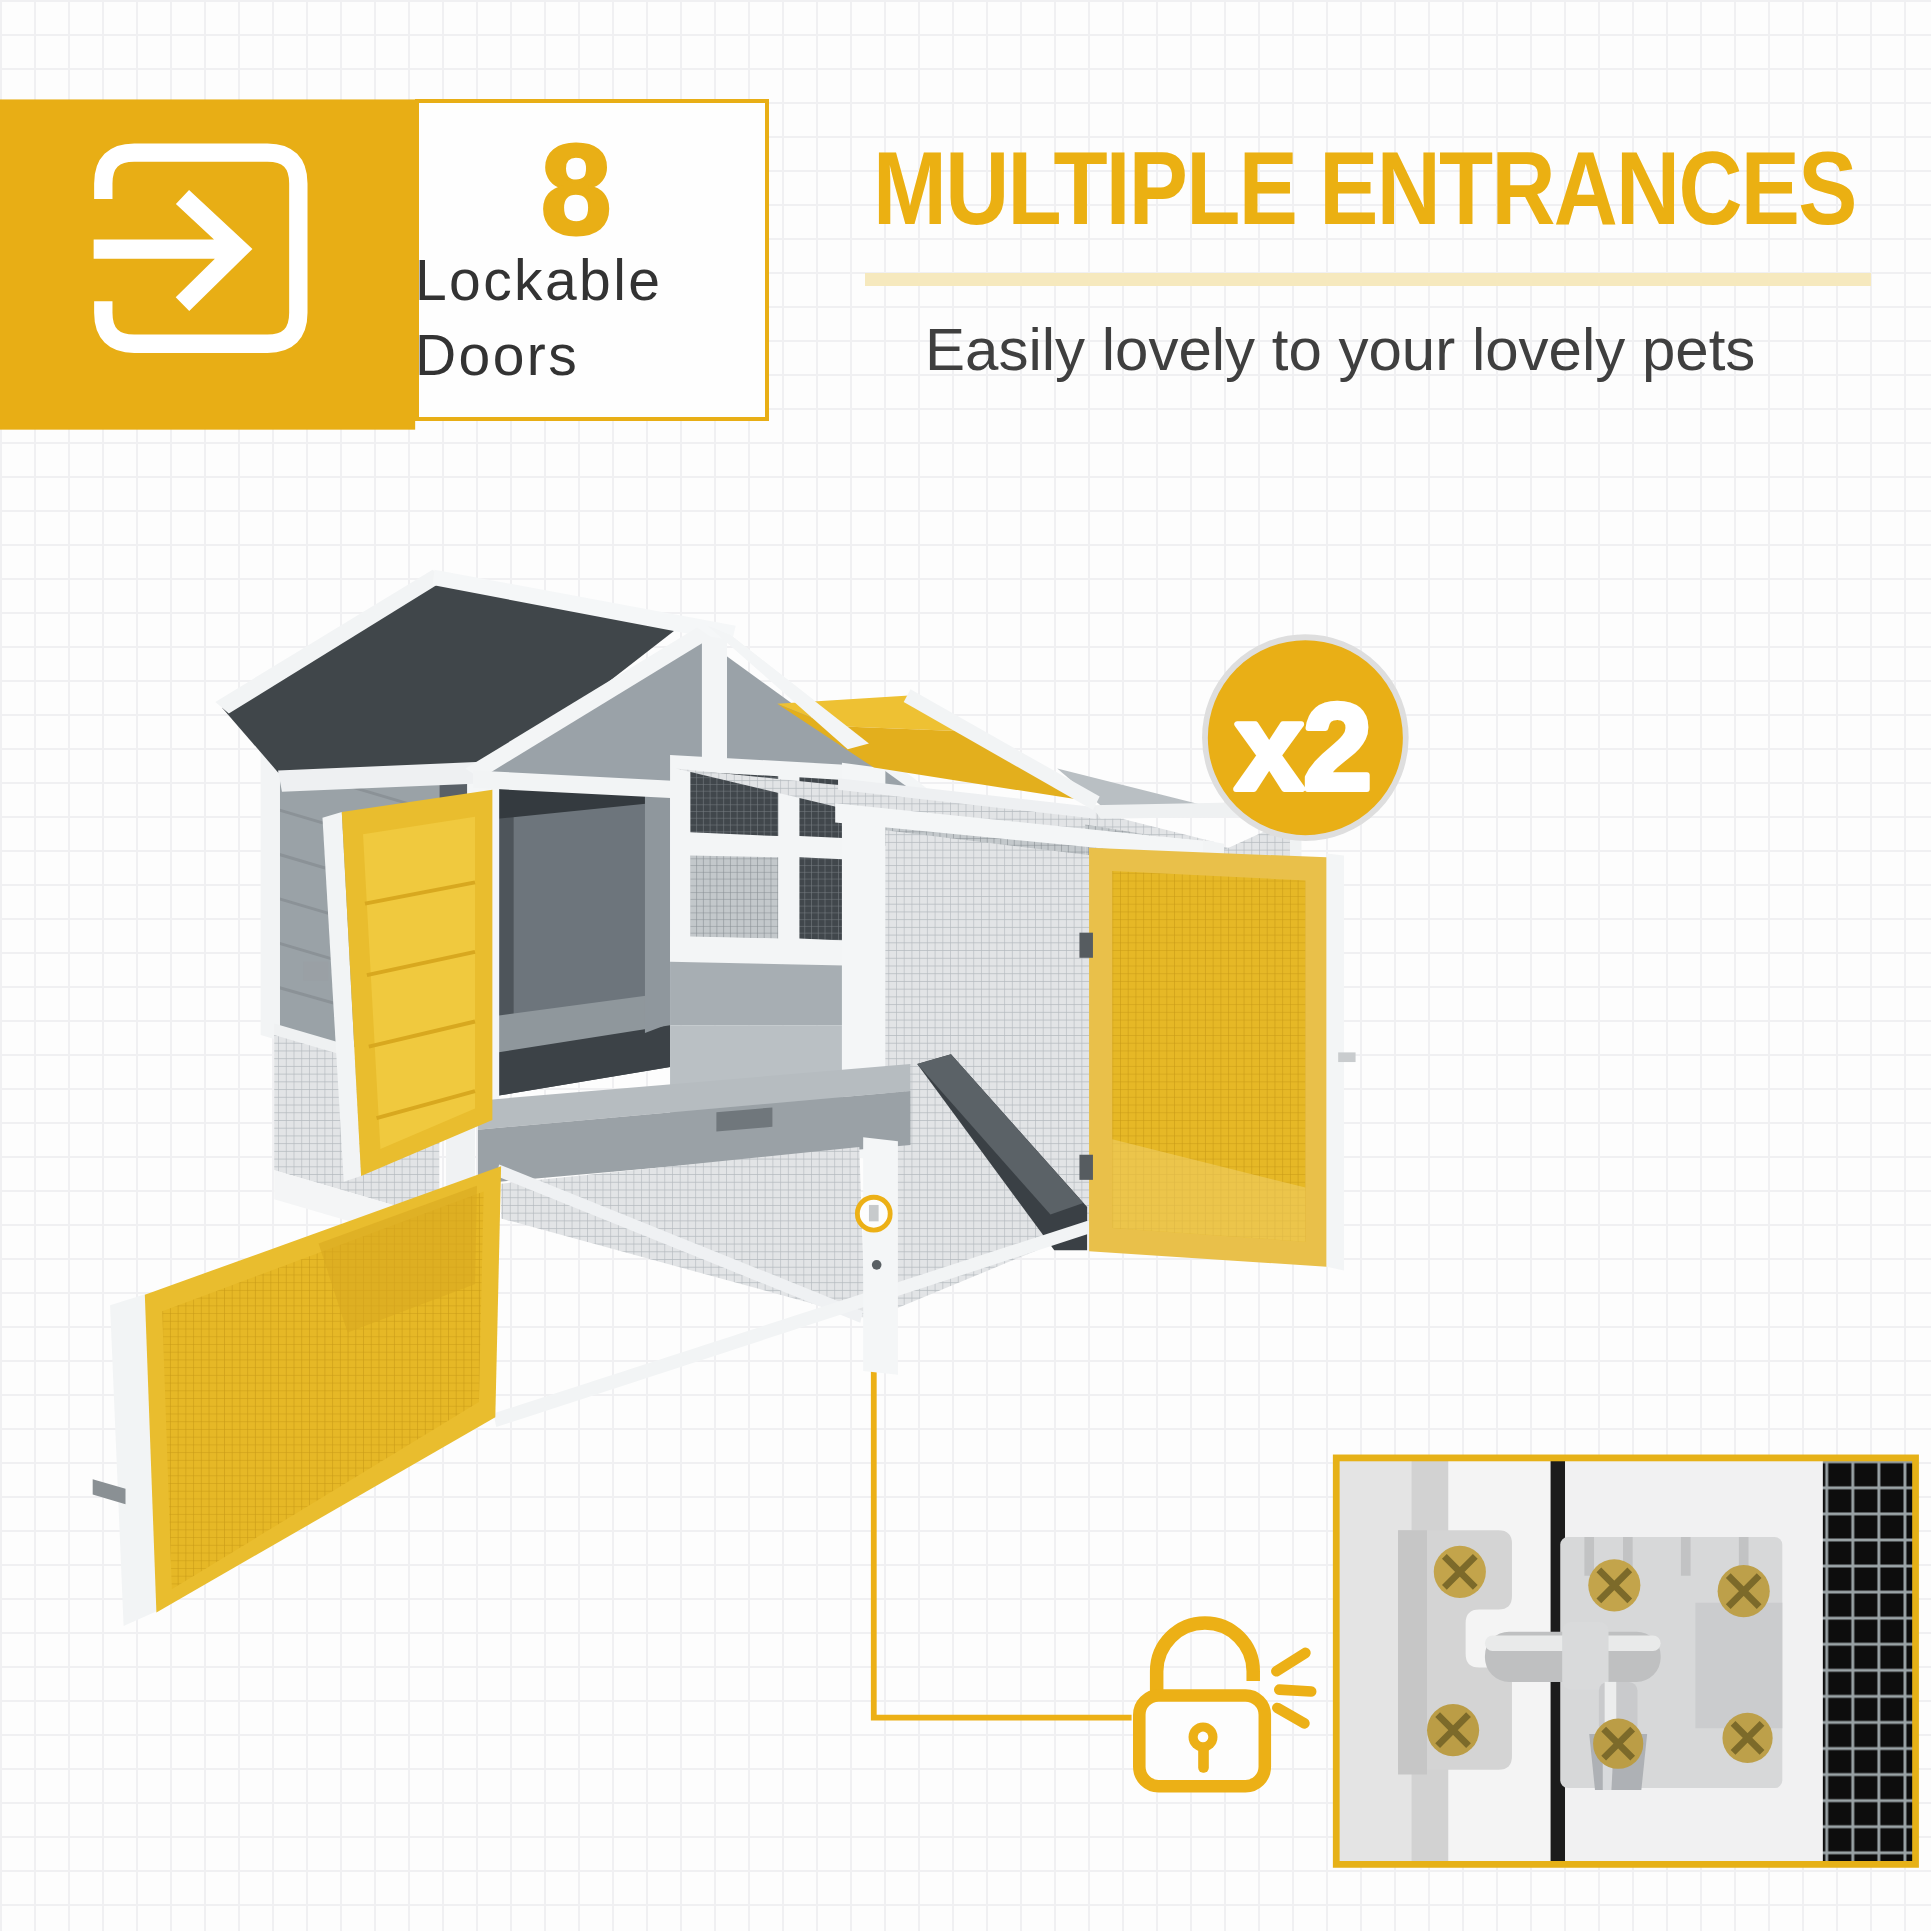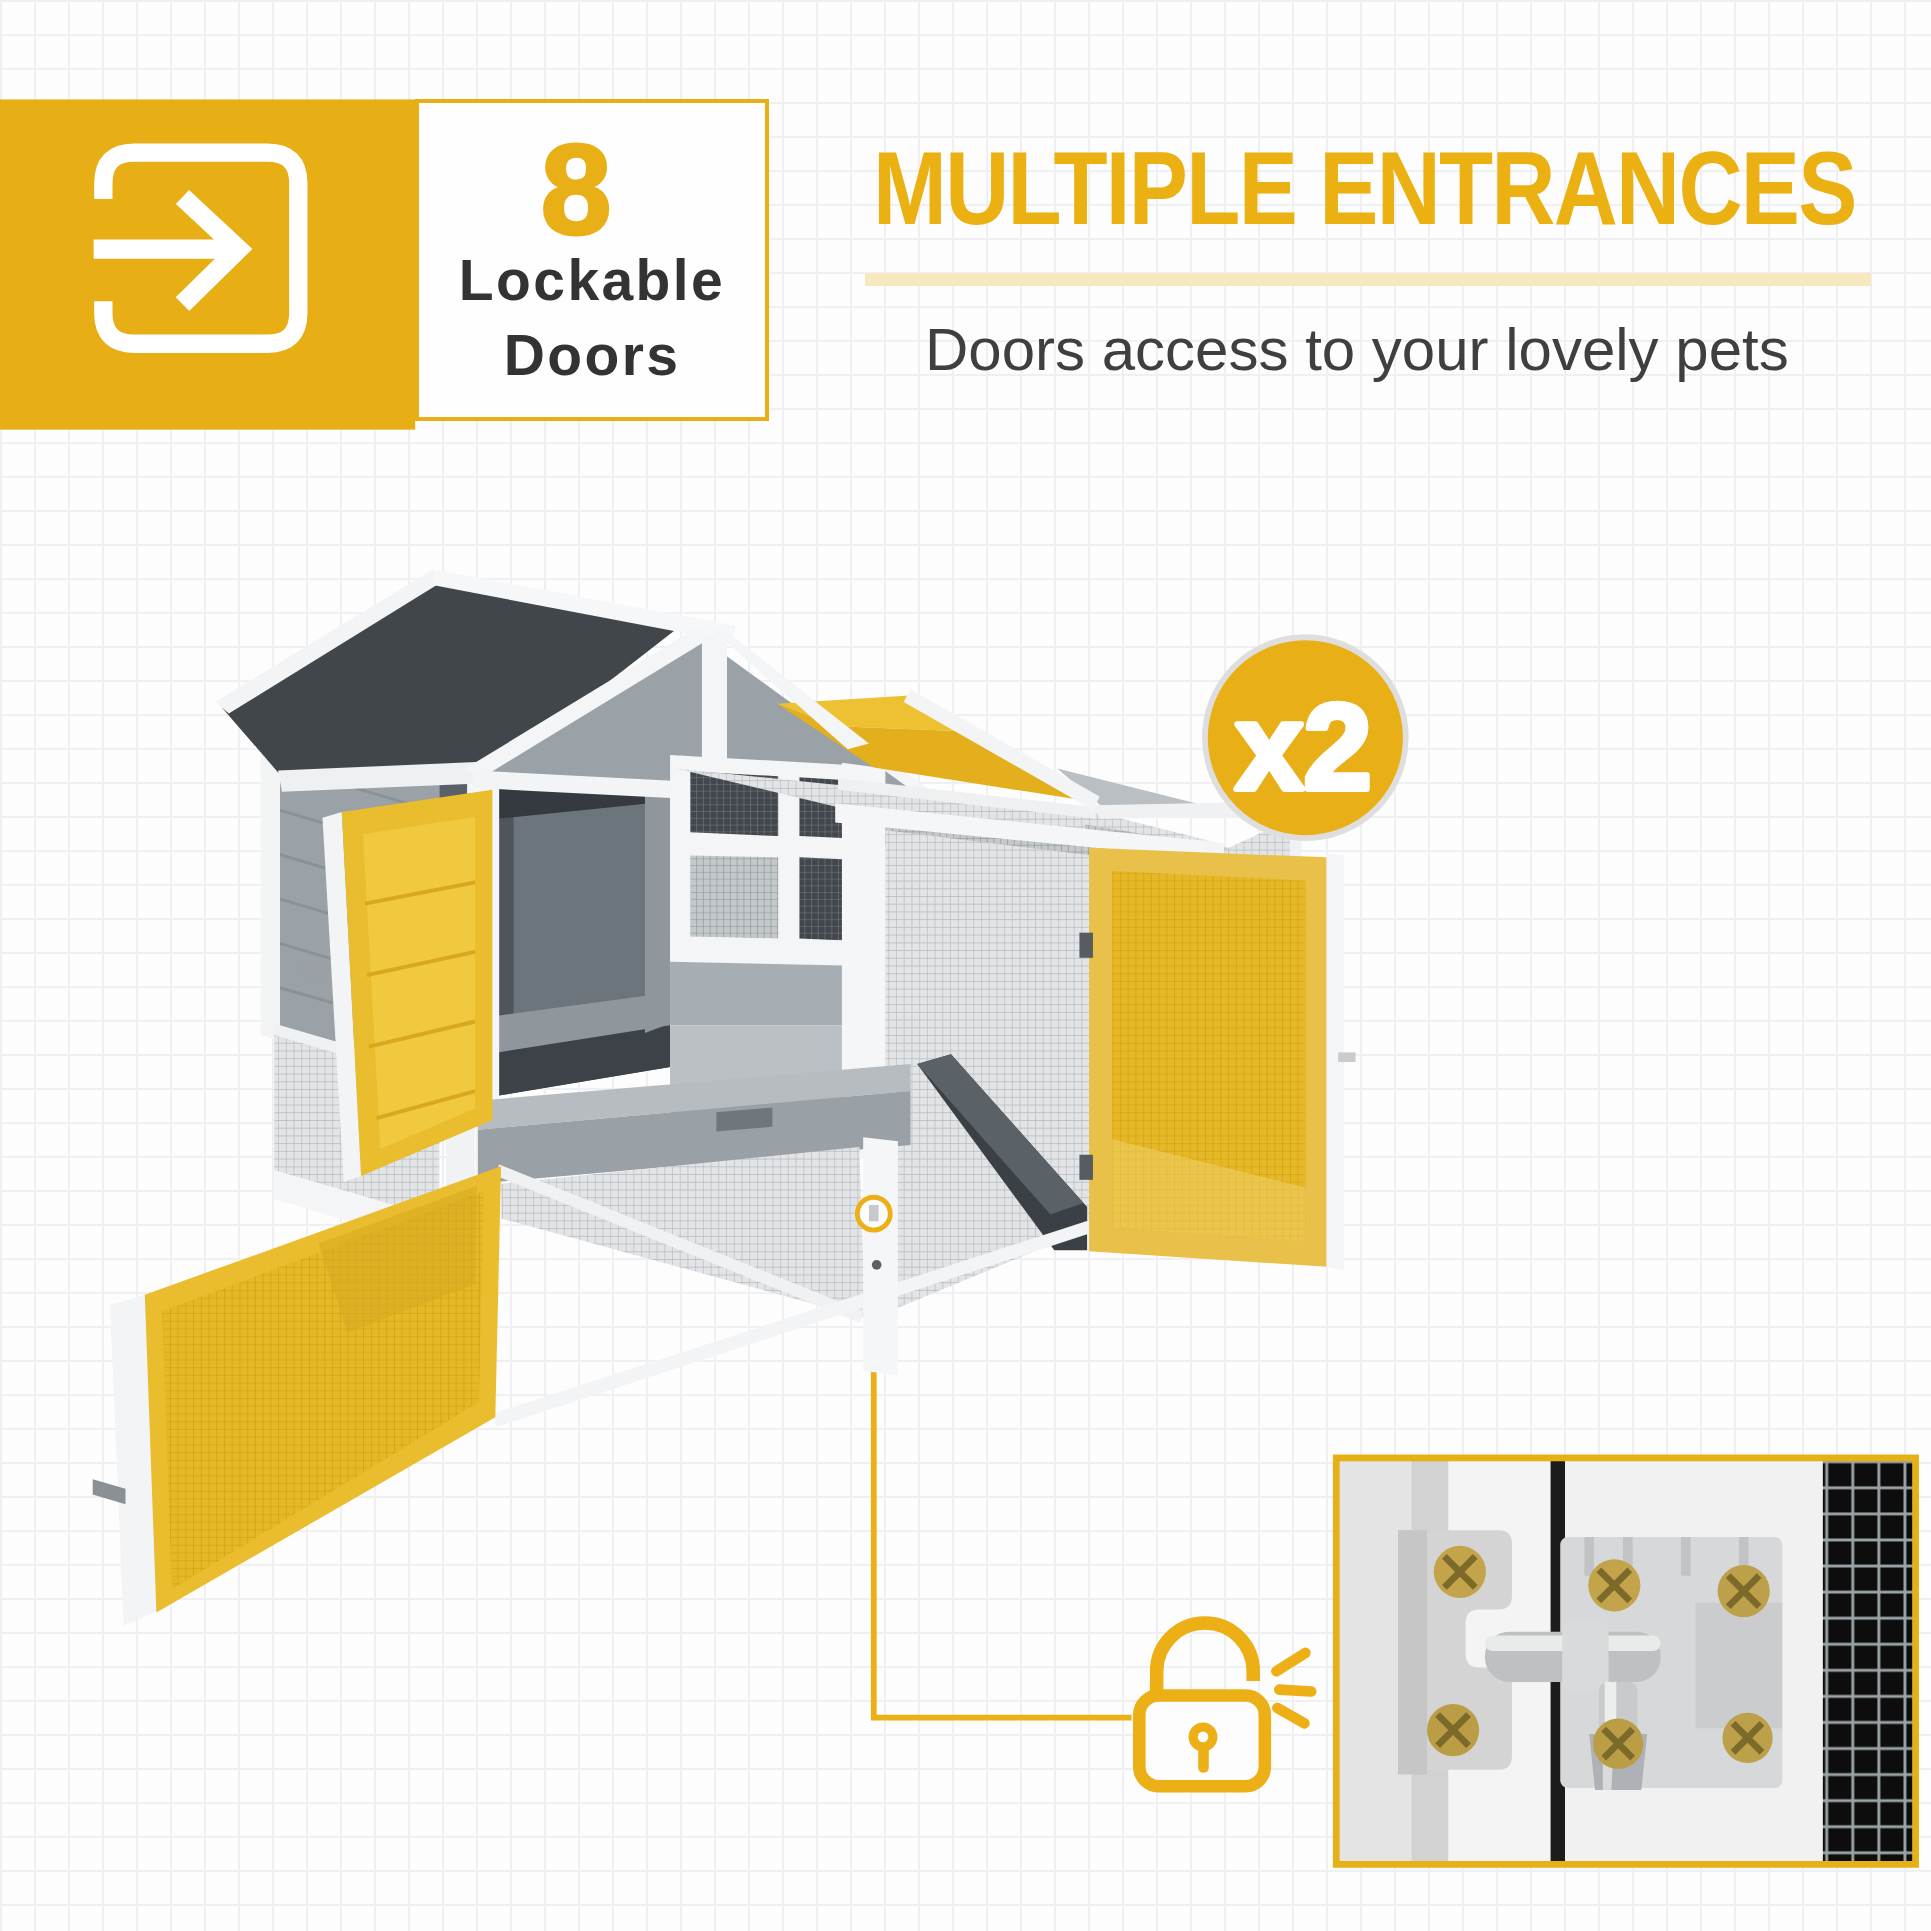--- a/index.html
+++ b/index.html
@@ -255,20 +255,20 @@
 </g>
 
 <rect x="1384" y="1510" width="600" height="421" fill="none" stroke="#E6B117" stroke-width="7"></rect>
 </g>
 </svg>
 
 <div class="abs" style="left:415px;top:99px;width:354px;height:322px;background:#fefefe;border:4.8px solid #E8AE15;box-sizing:border-box;"></div>
 
 <div class="abs" style="left:399px;top:126px;width:354px;text-align:center;font-size:128px;font-weight:bold;color:#E9AF16;line-height:1;-webkit-text-stroke:2.9px #E9AF16;">8</div>
 
-<div class="abs" style="left:415px;top:243px;width:354px;text-align:center;font-size:57px;color:#333333;line-height:75px;letter-spacing:2.4px;font-weight:bold;">Lockable<br>Doors</div>
+<div class="abs" style="left:415px;top:243px;width:354px;text-align:left;font-size:57px;color:#333333;line-height:75px;letter-spacing:2.4px;">Lockable<br>Doors</div>
 
 <div class="abs" style="left:873px;top:137px;font-size:103px;font-weight:bold;color:#EBB012;letter-spacing:-1.9px;line-height:1;white-space:nowrap;transform:scaleX(0.86);transform-origin:left;">MULTIPLE ENTRANCES</div>
 
 <div class="abs" style="left:865px;top:273px;width:1006px;height:12.6px;background:#F6E9BE;"></div>
 
-<div class="abs" style="left:925px;top:320px;font-size:60px;color:#3f3f3f;line-height:1;letter-spacing:0px;">Doors access to your lovely pets</div>
+<div class="abs" style="left:925px;top:320px;font-size:60px;color:#3f3f3f;line-height:1;letter-spacing:0px;">Easily lovely to your lovely pets</div>
 
 
 </body></html>

